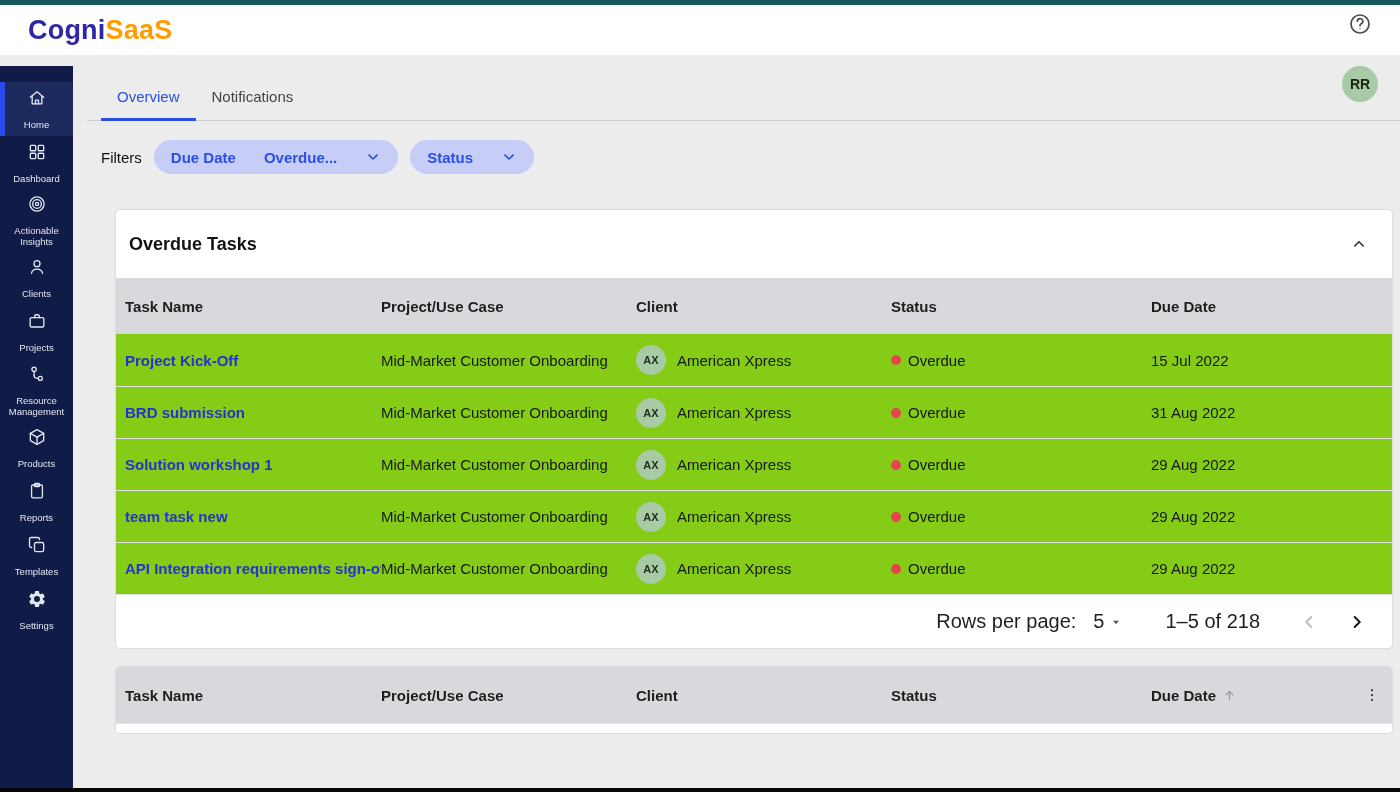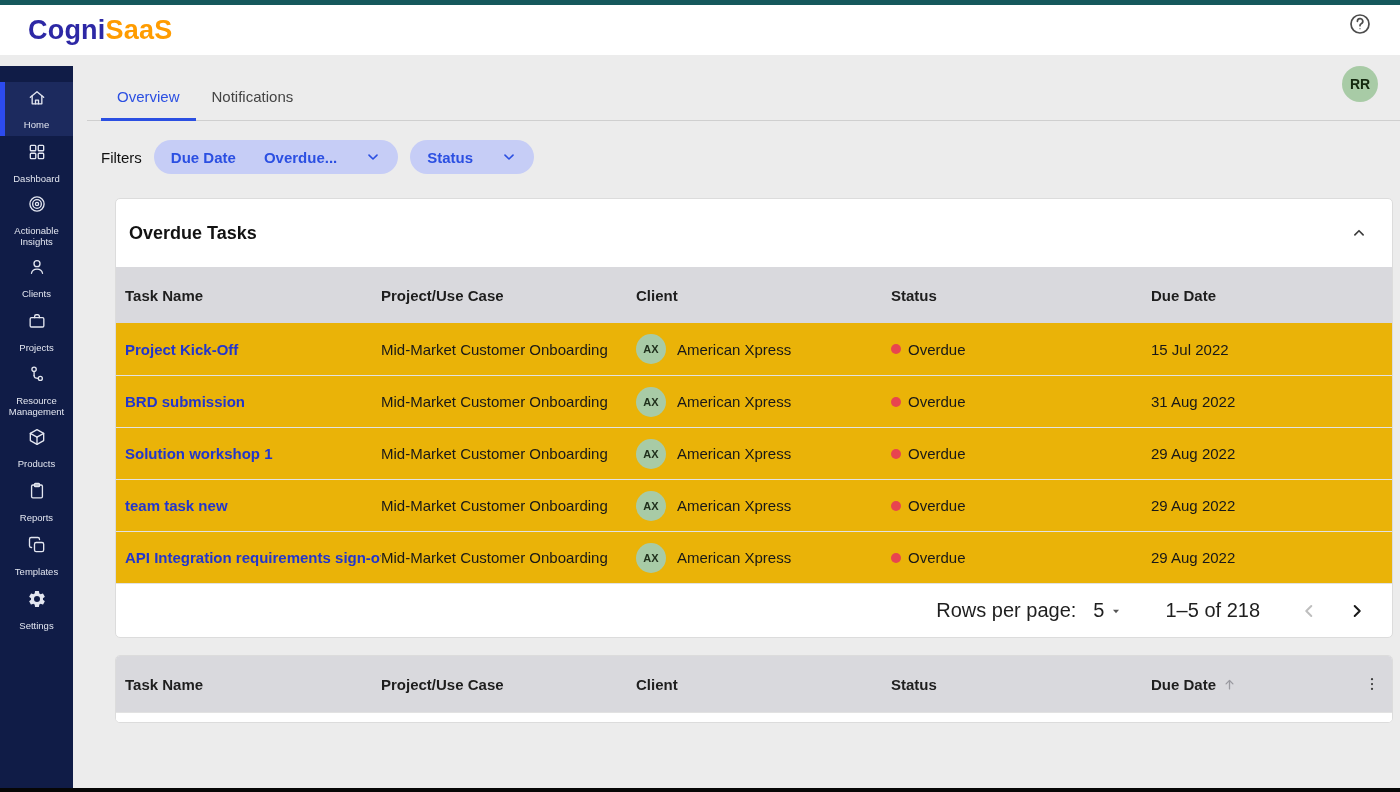--- a/index.html
+++ b/index.html
@@ -71,33 +71,33 @@
     display:flex; align-items:center; padding:0 17px; gap:28px;
     color:var(--accent-blue,#2b4fe2); font-size:15px; font-weight:600; cursor:pointer;
   }
   .chip .chev { width:16px; height:16px; color:var(--accent-blue,#2b4fe2); }
 
   
   .card {
     margin-left:42px; width:1278px; background:#fff;
     border:1px solid #dcdcdc; border-radius:5px; overflow:hidden;
   }
-  .card-1 { margin-top:24px; }
+  .card-1 { margin-top:35px; }
   .card-2 { margin-top:17px; }
   .card-title-row { height:68px; display:flex; align-items:center; padding:0 24px 0 13px; }
   .card-title { font-size:18px; font-weight:600; color:#121212; }
   .collapse-btn { margin-left:auto; width:18px; height:18px; color:#3c3c3c; cursor:pointer; }
 
   .tgrid { display:grid; grid-template-columns:256px 255px 255px 260px 1fr; align-items:center; padding-left:9px; }
   .thead { background:var(--table-header-bg,#d9d9dd); height:56px; font-size:15px; font-weight:600; color:#1e1e1e; position:relative; }
   .th { padding-right:8px; display:flex; align-items:center; gap:6px; }
   .sort-icon { width:15px; height:15px; color:#9a9aa0; }
   .kebab-btn { position:absolute; right:11px; top:50%; transform:translateY(-50%); width:18px; height:18px; color:#3f3f3f; cursor:pointer; }
 
-  .trow { height:52px; border-top:1px solid #e2e2e2; font-size:15px; color:#181818; background:#eab308; }
+  .trow { height:52px; border-top:1px solid #e2e2e2; font-size:15px; color:#181818; background:#84cc16; }
   .trow:first-child { border-top:none; }
   .cell { padding-right:10px; overflow:hidden; white-space:nowrap; }
   .task-link { color:var(--link-blue,#2236cd); font-weight:600; cursor:pointer; }
   .client-cell { display:flex; align-items:center; gap:11px; }
   .client-avatar {
     width:30px; height:30px; border-radius:50%; flex:0 0 30px;
     background:var(--avatar-green,#a8cba6); display:flex; align-items:center;
     justify-content:center; font-size:11px; font-weight:600; color:#20301c;
   }
   .status-cell { display:flex; align-items:center; gap:7px; }

